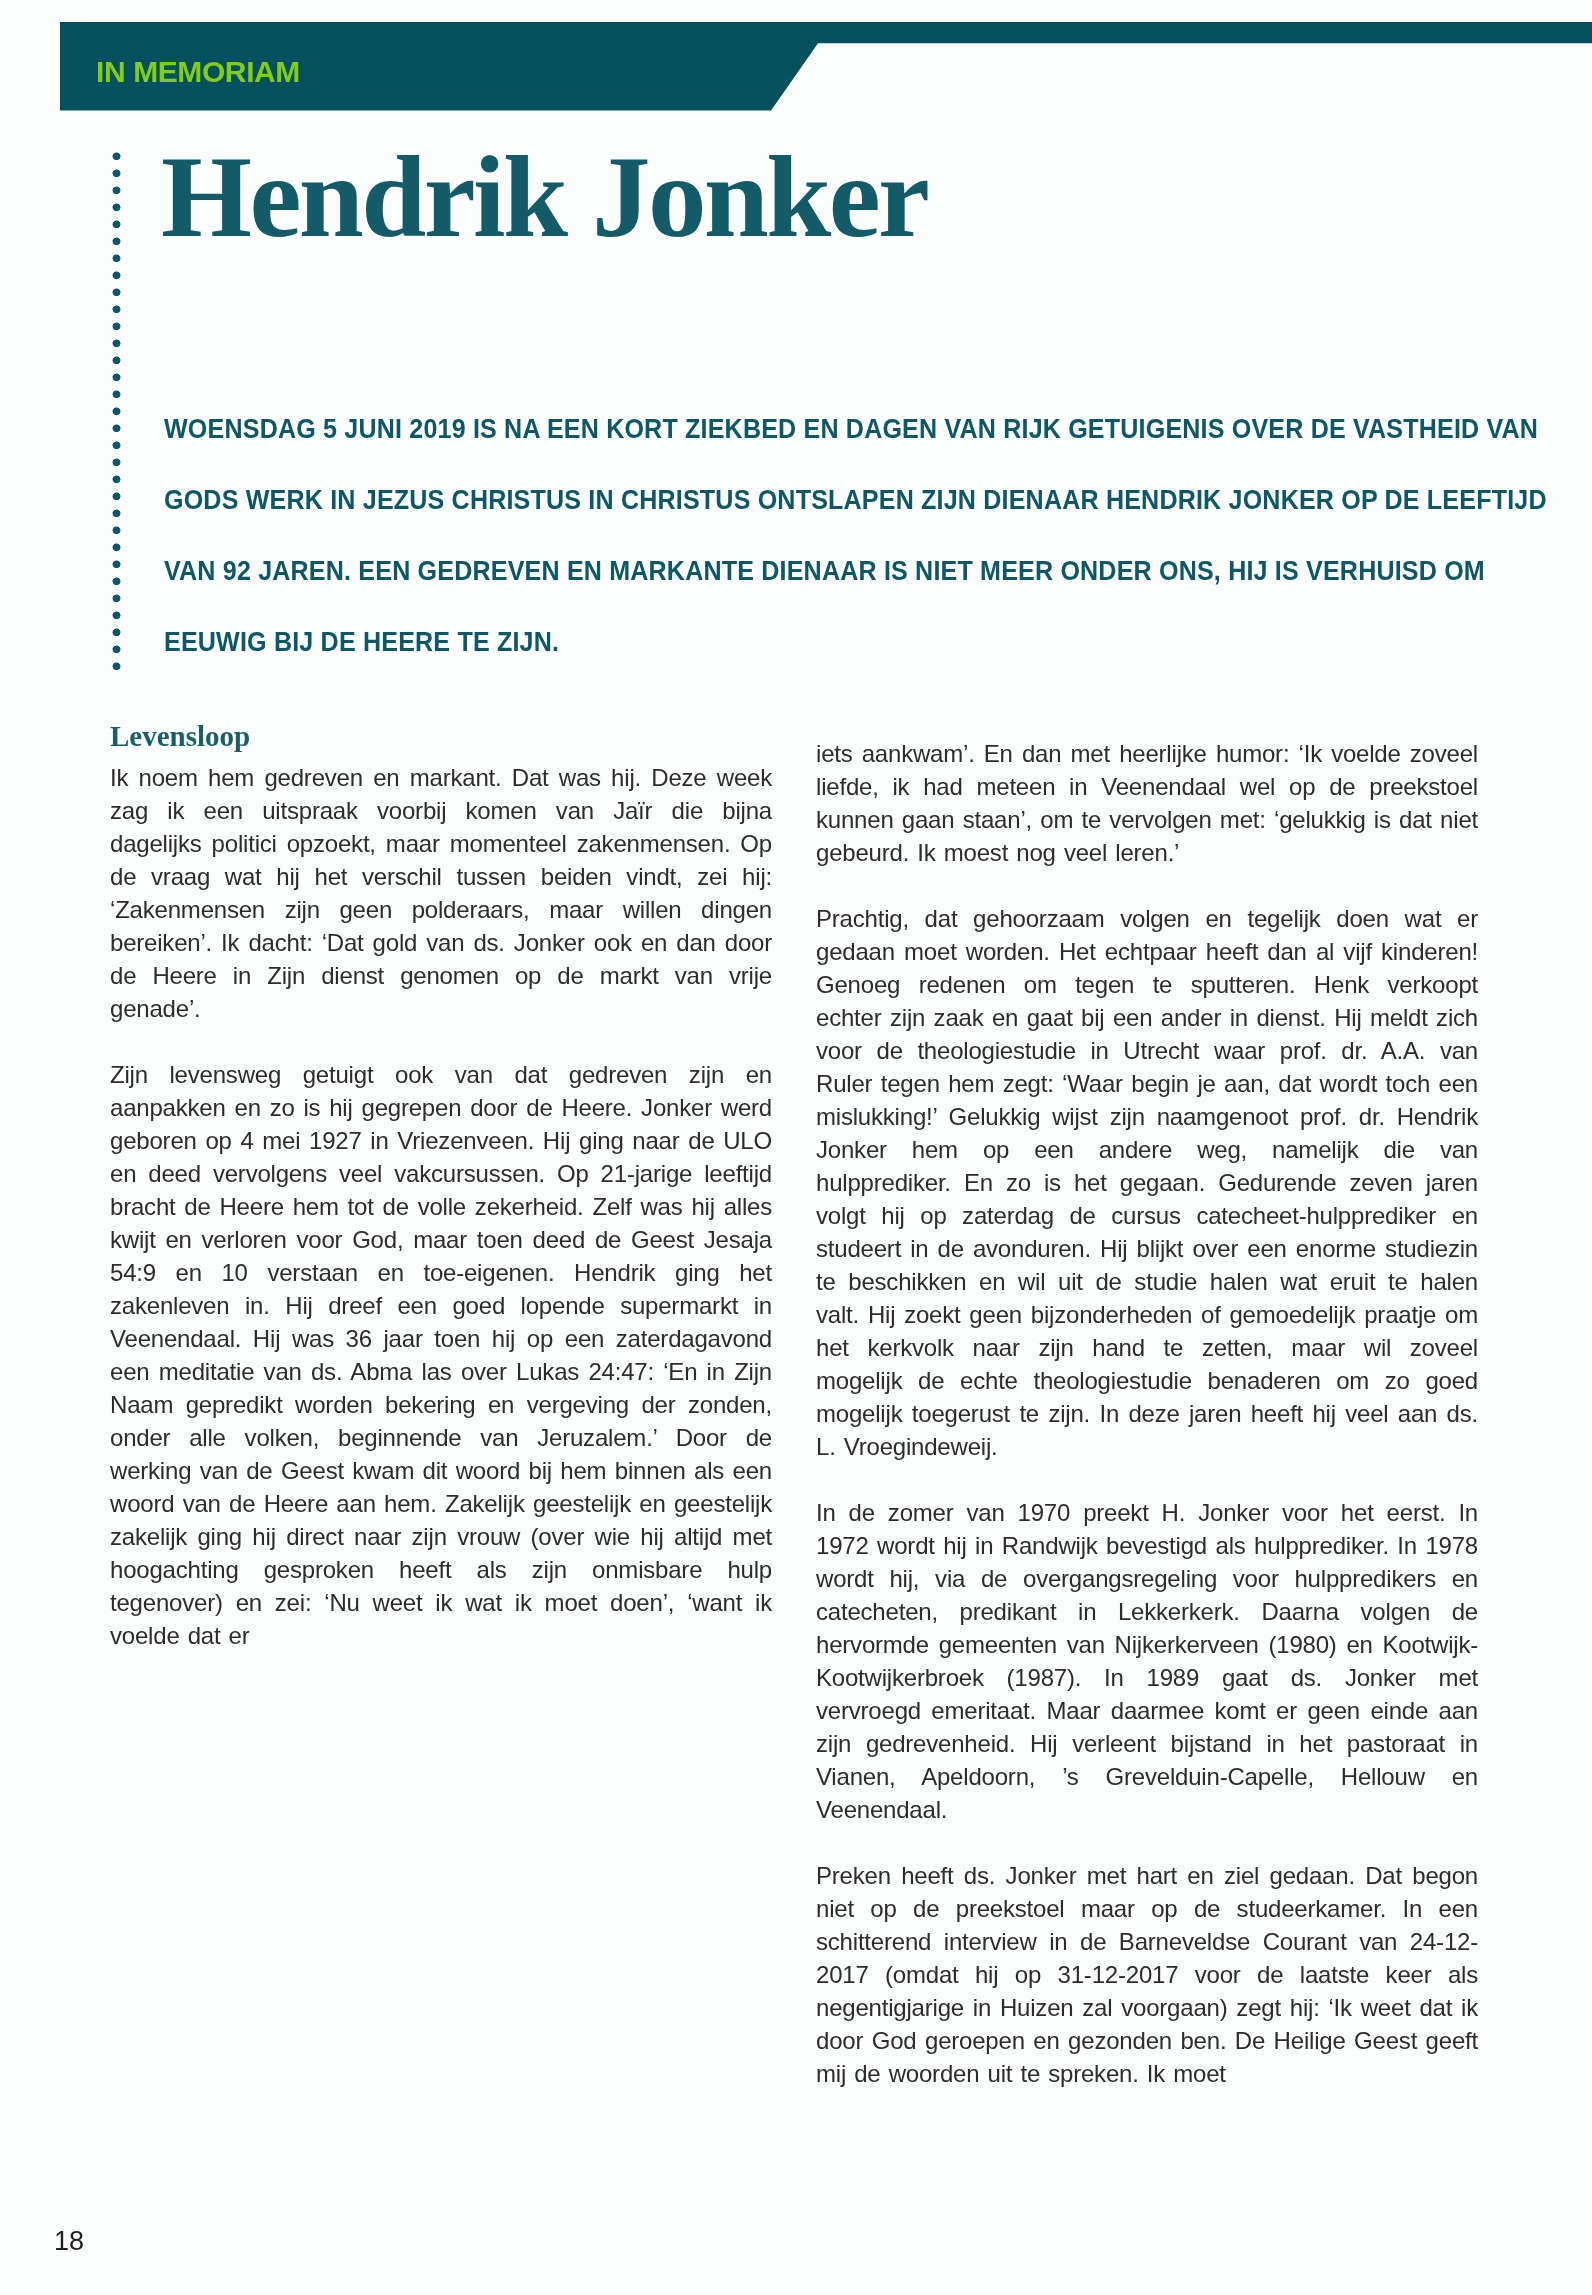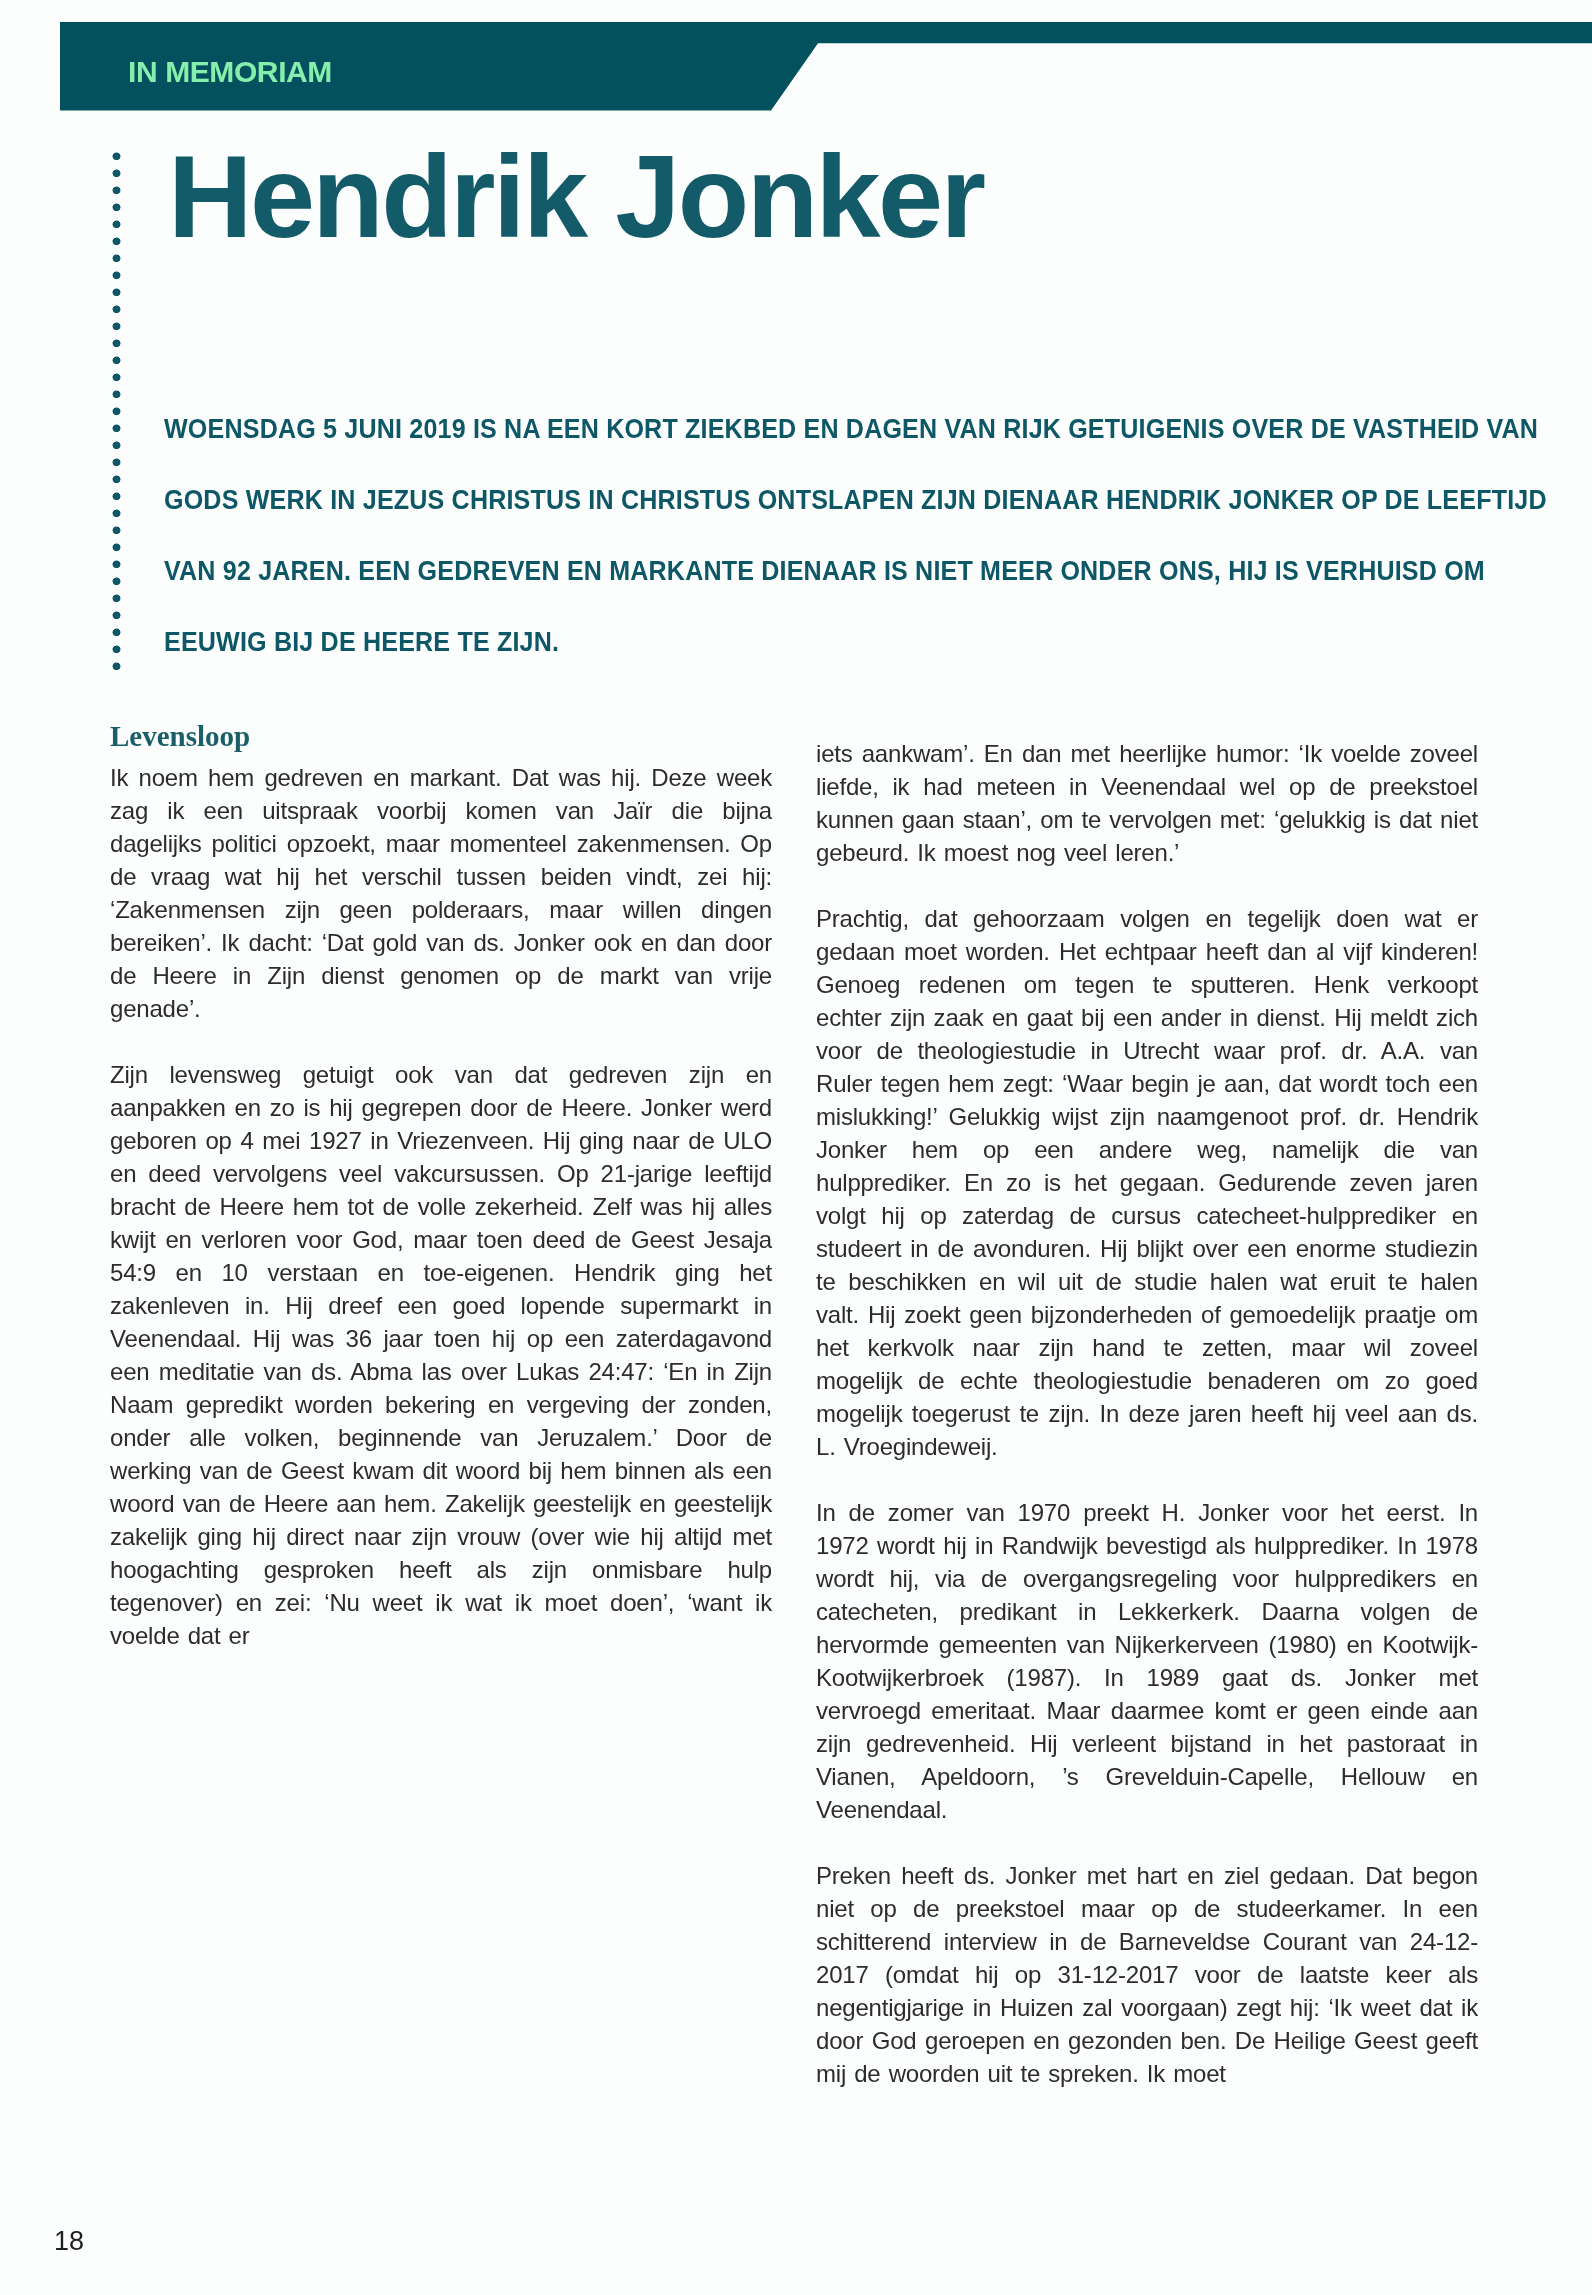--- a/index.html
+++ b/index.html
@@ -13,32 +13,32 @@
   
   .banner {
     position:absolute; left:60px; top:21.6px; width:1533px; height:89px;
     background:var(--band, #03515e);
     clip-path:polygon(0 0, 100% 0, 100% 21.6px, 758px 21.6px, 711px 89px, 0 100%);
   }
   .banner-label {
     position:absolute; left:36px; top:0; height:101px;
     display:flex; align-items:center;
     font-size:30px; font-weight:700; letter-spacing:-0.4px;
-    color:#86efac; white-space:nowrap;margin-left:32px;
+    color:#84cc16; white-space:nowrap;
   }
   
   .dotted-rule {
     position:absolute; left:112px; top:152px; width:8.6px; height:525px;
     background-image:radial-gradient(circle at 4.3px 4.3px, var(--dot, #0d5766) 3.5px, transparent 4.1px);
     background-size:8.6px 17px; background-repeat:repeat-y;
   }
   
   .article-title {
-    position:absolute; left:168px; top:138px;
-    font-family:Liberation Sans, sans-serif;
+    position:absolute; left:161px; top:138px;
+    font-family:Liberation Serif, serif;
     font-size:117px; line-height:1; letter-spacing:-2.6px;
     color:var(--title, #145b69); white-space:nowrap;
   }
   
   .intro {
     position:absolute; left:164px; top:393px;
     transform:scaleX(0.88); transform-origin:0 0;
   }
   .intro-line {
     height:71px; display:flex; align-items:center;

